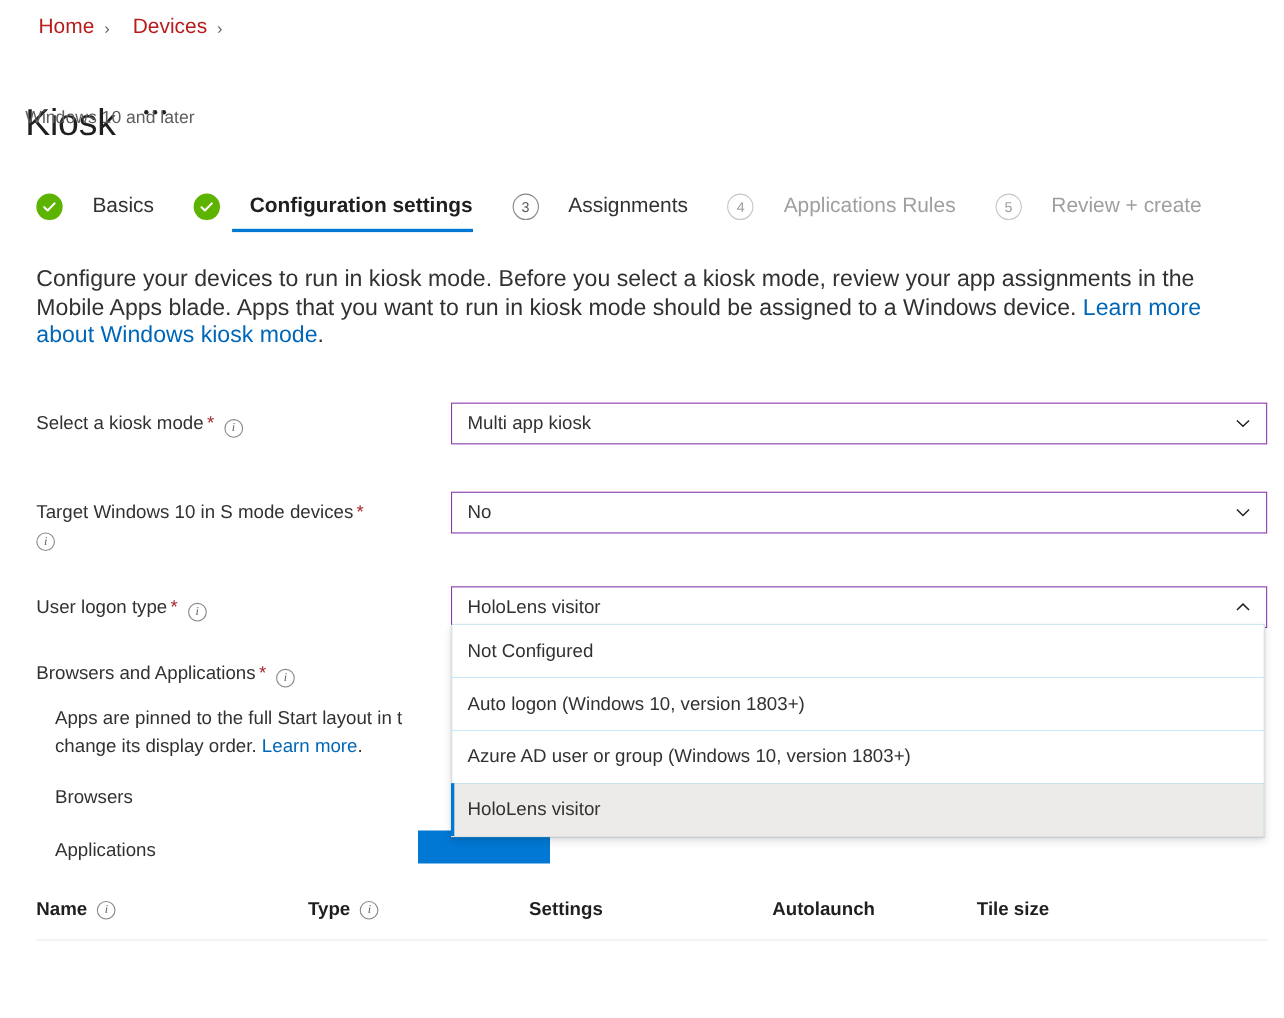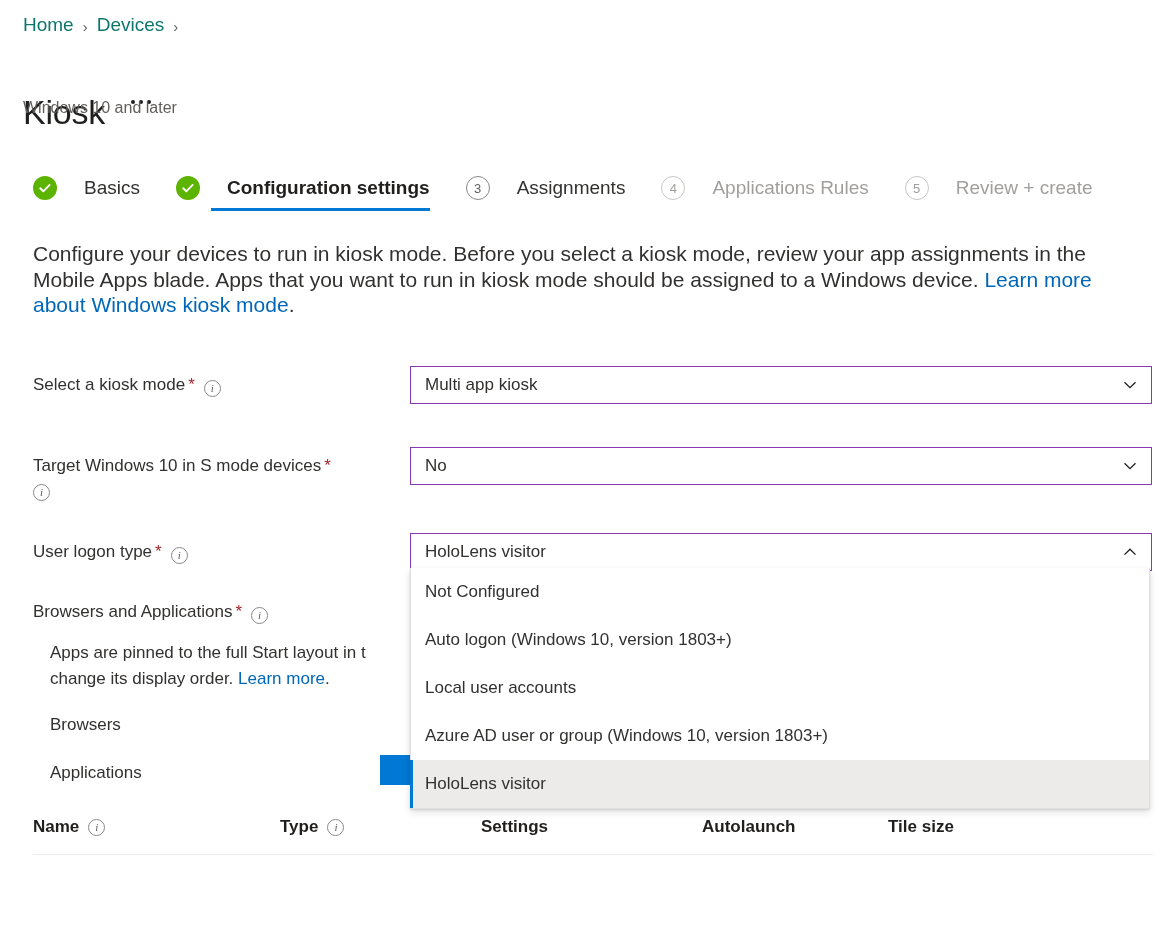--- a/index.html
+++ b/index.html
@@ -12,21 +12,21 @@
     overflow: hidden;
   }
   .page { position: relative; width: 1167px; height: 925px; }
 
   
   .breadcrumb {
     position: absolute; left: 23px; top: 14px;
     display: flex; align-items: center; gap: 9px;
     font-size: 19px;
   }
-  .crumb-link { color: #0f766e; cursor: pointer; white-space: nowrap; }
+  .crumb-link { color: #b91c1c; cursor: pointer; white-space: nowrap; margin-left: 12px; }
   .crumb-sep {
     color: #605e5c; font-size: 15px; line-height: 1;
     display: inline-block; transform: translateY(1px);
   }
 
   
   .title-row {
     position: absolute; left: 23px; top: 52px;
     display: flex; align-items: flex-start; gap: 22px; margin-top: 40px;
   }
@@ -276,18 +276,17 @@
       <div class="th th-settings">Settings</div>
       <div class="th th-autolaunch">Autolaunch</div>
       <div class="th th-tilesize">Tile size</div>
     </div>
     <div class="thead-rule"></div>
   </div>
 
   <div class="dropdown-panel">
     <div class="dd-option">Not Configured</div>
     <div class="dd-option">Auto logon (Windows 10, version 1803+)</div>
-    <div class="dd-option">Local user accounts</div>
     <div class="dd-option">Azure AD user or group (Windows 10, version 1803+)</div>
     <div class="dd-option selected">HoloLens visitor</div>
   </div>
 
 </div>
 
 </body></html>

